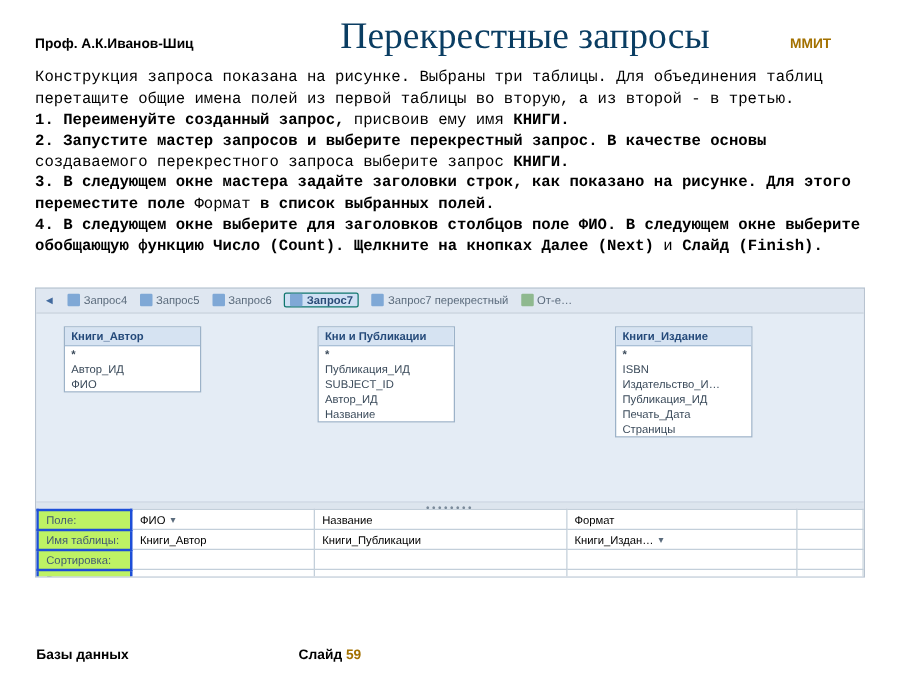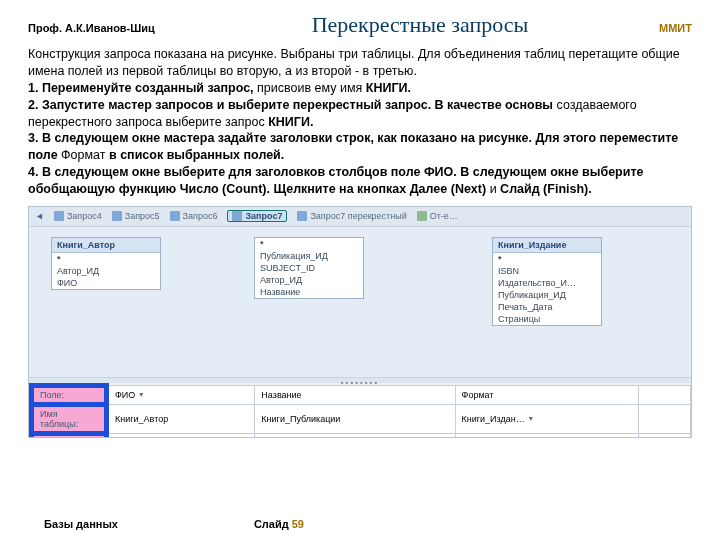--- a/index.html
+++ b/index.html
@@ -1,48 +1,48 @@
 <!DOCTYPE html>
 <html><head>
 <meta charset="utf-8">
 <style>
 *{box-sizing:border-box;margin:0;padding:0}
 body{width:720px;height:540px;font-family:Arial,sans-serif;background:#fff;color:#000;position:relative;font-size:11px}
 .slide{padding:12px 28px 8px 28px}
 .hdr{display:flex;align-items:baseline;margin-bottom:8px}
 .prof{font-size:11px;font-weight:bold;width:180px}
-.title{font-family:"Times New Roman",serif;font-size:22px;color:#0a3d62;text-align:center;flex:1}
-.mm{font-size:11px;font-weight:bold;text-align:right;width:60px;color:#a37100}
-.body-text{font-size:12.5px;line-height:1.35;margin-bottom:8px;font-family:Liberation Sans, sans-serif}
+.title{font-family:"Times New Roman",serif;font-size:30px;color:#0a3d62;text-align:center;flex:1}
+.mm{font-size:11px;font-weight:bold;width:60px;color:#a37100}
+.body-text{font-size:12.5px;line-height:1.35;margin-bottom:24px;font-family:Liberation Mono, monospace}
 .body-text b{font-weight:bold}
 .shot{border:1px solid #b8c3d0;background:#e8eef5;height:232px;position:relative;overflow:hidden}
 .tabbar{height:20px;background:#dfe7f1;display:flex;align-items:center;padding:0 6px;gap:10px;border-bottom:1px solid #c5cfd9;font-size:9px;color:#5b6b7c}
 .tabbar .sc{color:#426a9e}
 .tab{display:inline-flex;align-items:flex-start;gap:3px}
 .tab.active{background:#cfe0f4;border:1px solid #0f766e;border-radius:2px;padding:0 4px;font-weight:bold;color:#2b4c77}
 .ticon{width:10px;height:10px;background:#7fa8d6;display:inline-block;border-radius:1px}
 .canvas{position:relative;height:150px;background:#e4ecf5}
 .tbl{position:absolute;background:#fff;border:1px solid #9cb2c8;font-size:9px;min-width:110px}
 .tbl .th{background:#d6e3f2;color:#254a7a;font-weight:bold;padding:2px 5px;border-bottom:1px solid #aac0d6}
 .tbl .tr{padding:1px 5px;color:#3a4a5a}
 .tbl .star{font-weight:bold}
 .t1{top:10px;left:22px}
 .t2{top:10px;left:225px}
 .t3{top:10px;left:463px}
 .divider{height:6px;background:#dde5ee;border-top:1px solid #cbd5e0;text-align:center;font-size:8px;color:#7a8a9a;letter-spacing:2px}
 .grid{background:#eef2f7;font-size:9px}
 .grid table{border-collapse:collapse;width:100%}
-.grid th{background:#f9a8d4;color:#435a72;text-align:left;font-weight:normal;padding:2px 6px;border:5px solid #1d4ed8;height:13px;font-size:9px}
+.grid th{background:#bef264;color:#435a72;text-align:left;font-weight:normal;padding:2px 6px;border:2px solid #1d4ed8;height:13px;font-size:9px}
 .grid td{background:#fff;border:1px solid #c3cfda;padding:1px 6px;height:13px}
 .cbx{width:11px;height:11px;border:1px solid #6b7f92;display:inline-block;background:#fff;position:relative}
 .cbx.on::after{content:"✓";position:absolute;top:-2px;left:0;font-size:11px;color:#2b4c77}
 .dd{display:inline-flex;align-items:center;gap:4px}
 .dd .ar{font-size:8px;color:#5a6b7c}
 .rowlbl{width:75px}
-.ftr{position:absolute;bottom:10px;left:44px;right:28px;display:flex;align-items:center}
+.ftr{position:absolute;bottom:10px;left:29px;right:28px;display:flex;align-items:center}
 .ftr .l{font-size:11px;font-weight:bold;width:180px}
 .ftr .c{flex:1;text-align:center;font-family:"Times New Roman",serif;font-size:16px;font-style:italic;color:#0a3d62}
 .ftr .r{font-size:11px;font-weight:bold;width:80px;text-align:right}
 .ftr .r .num{color:#a37100}
 </style>
 </head>
 <body>
 <div class="slide">
 <div class="hdr">
 <div class="prof">Проф. А.К.Иванов-Шиц</div>
@@ -87,20 +87,21 @@
         </span>
 </div>
 <div class="canvas">
 <div class="tbl t1">
 <div class="th">Книги_Автор</div>
 <div class="tr star">*</div>
 <div class="tr">Автор_ИД</div>
 <div class="tr">ФИО</div>
 </div>
 <div class="tbl t2">
+<div class="th">Кни и Публикации</div>
 <div class="tr star">*</div>
 <div class="tr">Публикация_ИД</div>
 <div class="tr">SUBJECT_ID</div>
 <div class="tr">Автор_ИД</div>
 <div class="tr">Название</div>
 </div>
 <div class="tbl t3">
 <div class="th">Книги_Издание</div>
 <div class="tr star">*</div>
 <div class="tr">ISBN</div>

